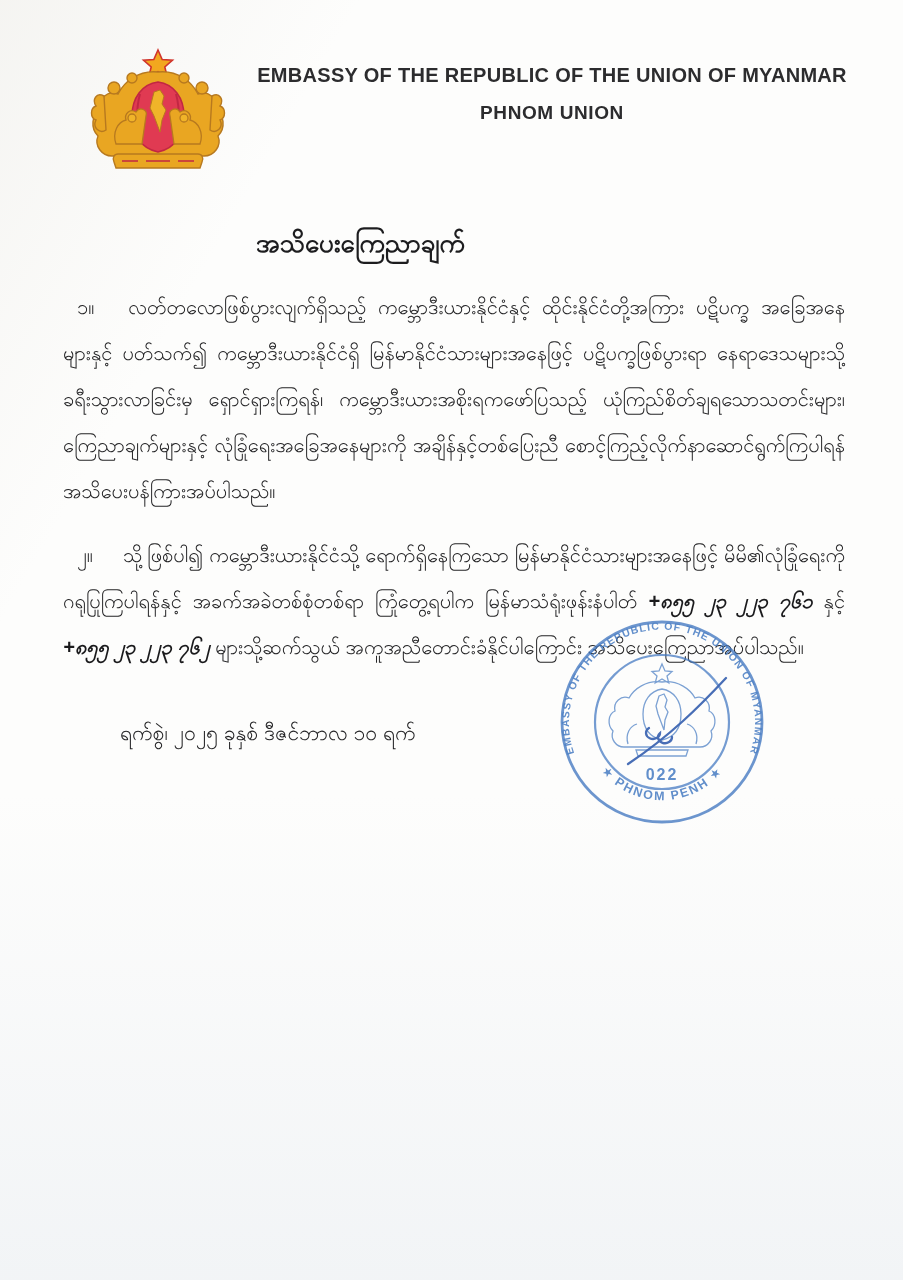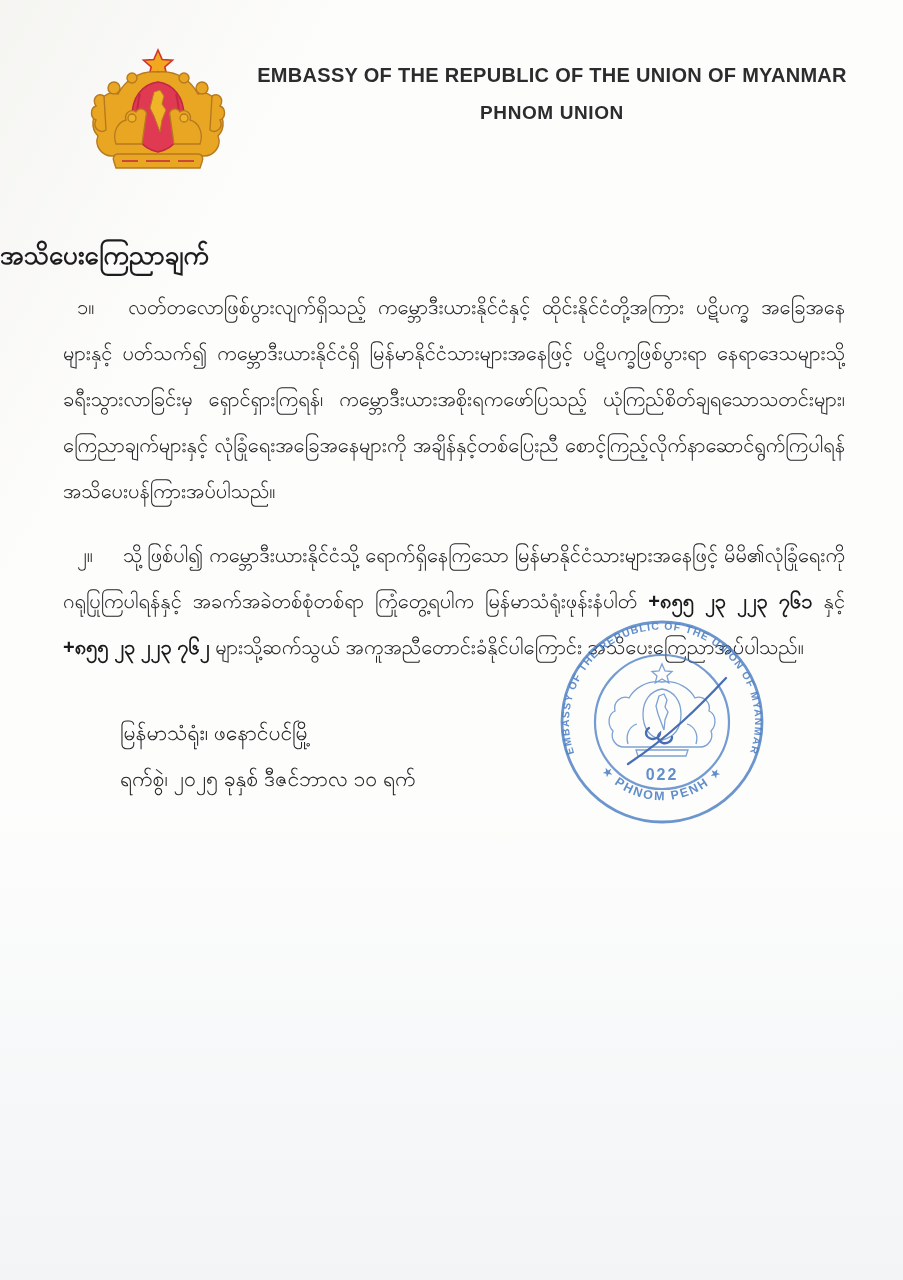--- a/index.html
+++ b/index.html
@@ -48,42 +48,42 @@
     font-weight: 700;
     letter-spacing: 0.6px;
   }
 
   
   .doc-title {
     position: absolute;
     left: 0;
     top: 226px;
     width: 721px;
+    text-align: center;
     font-size: 26px;
     font-weight: 700;
     color: #1d1d1f;
-    margin-top: 12px;
   }
 
   
   .body-block {
     position: absolute;
     left: 63px;
     top: 284px;
     width: 782px;
     font-size: 20px;
     line-height: 46px;
     text-align: justify;
     color: #242426;
   }
   .para { margin-bottom: 18px; }
   .para-number { margin-right: 34px; }
   .para2 .para-number { margin-right: 30px; }
   .indent { padding-left: 14px; display: inline; }
-  .phone { font-weight: 700; color: #1a1a1c; }
+  .phone { font-weight: 700; color: #1a1a1c; font-style: italic; }
 
   
   .footer-left {
     position: absolute;
     left: 120px;
     top: 710px;
     font-size: 21px;
     line-height: 46px;
     color: #242426;
   }
@@ -143,21 +143,20 @@
 
   <div class="doc-title">အသိပေးကြေညာချက်</div>
 
   <div class="body-block">
     <p class="para para1"><span class="indent"></span><span class="para-number">၁။</span><span>လတ်တလောဖြစ်ပွားလျက်ရှိသည့် ကမ္ဘောဒီးယားနိုင်ငံနှင့် ထိုင်းနိုင်ငံတို့အကြား ပဋိပက္ခ အခြေအနေများနှင့် ပတ်သက်၍ ကမ္ဘောဒီးယားနိုင်ငံရှိ မြန်မာနိုင်ငံသားများအနေဖြင့် ပဋိပက္ခဖြစ်ပွားရာ နေရာဒေသများသို့ ခရီးသွားလာခြင်းမှ ရှောင်ရှားကြရန်၊ ကမ္ဘောဒီးယားအစိုးရကဖော်ပြသည့် ယုံကြည်စိတ်ချရသောသတင်းများ၊ ကြေညာချက်များနှင့် လုံခြုံရေးအခြေအနေများကို အချိန်နှင့်တစ်ပြေးညီ စောင့်ကြည့်လိုက်နာဆောင်ရွက်ကြပါရန် အသိပေးပန်ကြားအပ်ပါသည်။</span></p>
 
     <p class="para para2"><span class="indent"></span><span class="para-number">၂။</span><span>သို့ဖြစ်ပါ၍ ကမ္ဘောဒီးယားနိုင်ငံသို့ ရောက်ရှိနေကြသော မြန်မာနိုင်ငံသားများအနေဖြင့် မိမိ၏လုံခြုံရေးကို ဂရုပြုကြပါရန်နှင့် အခက်အခဲတစ်စုံတစ်ရာ ကြုံတွေ့ရပါက မြန်မာသံရုံးဖုန်းနံပါတ် </span><span class="phone">+၈၅၅ ၂၃ ၂၂၃ ၇၆၁</span><span> နှင့် </span><span class="phone">+၈၅၅ ၂၃ ၂၂၃ ၇၆၂</span><span> များသို့ဆက်သွယ် အကူအညီတောင်းခံနိုင်ပါကြောင်း အသိပေးကြေညာအပ်ပါသည်။</span></p>
   </div>
 
   <div class="footer-left">
-    <div>မြန်မာသံရုံး၊ ဖနောင်ပင်မြို့</div>
     <div>ရက်စွဲ၊ ၂၀၂၅ ခုနှစ် ဒီဇင်ဘာလ ၁၀ ရက်</div>
   </div>
 
   <svg class="stamp" viewBox="-111 -111 222 222" aria-hidden="true">
     <defs>
       <path id="arcTop" d="M -86,36 A 93,93 0 1 1 86,36" fill="none"></path>
       <path id="arcBottom" d="M -60,50 A 78,78 0 0 0 60,50" fill="none"></path>
     </defs>
 
     <circle cx="0" cy="0" r="100" fill="none" stroke="#3f76c0" stroke-width="2.8" opacity="0.85"></circle>

